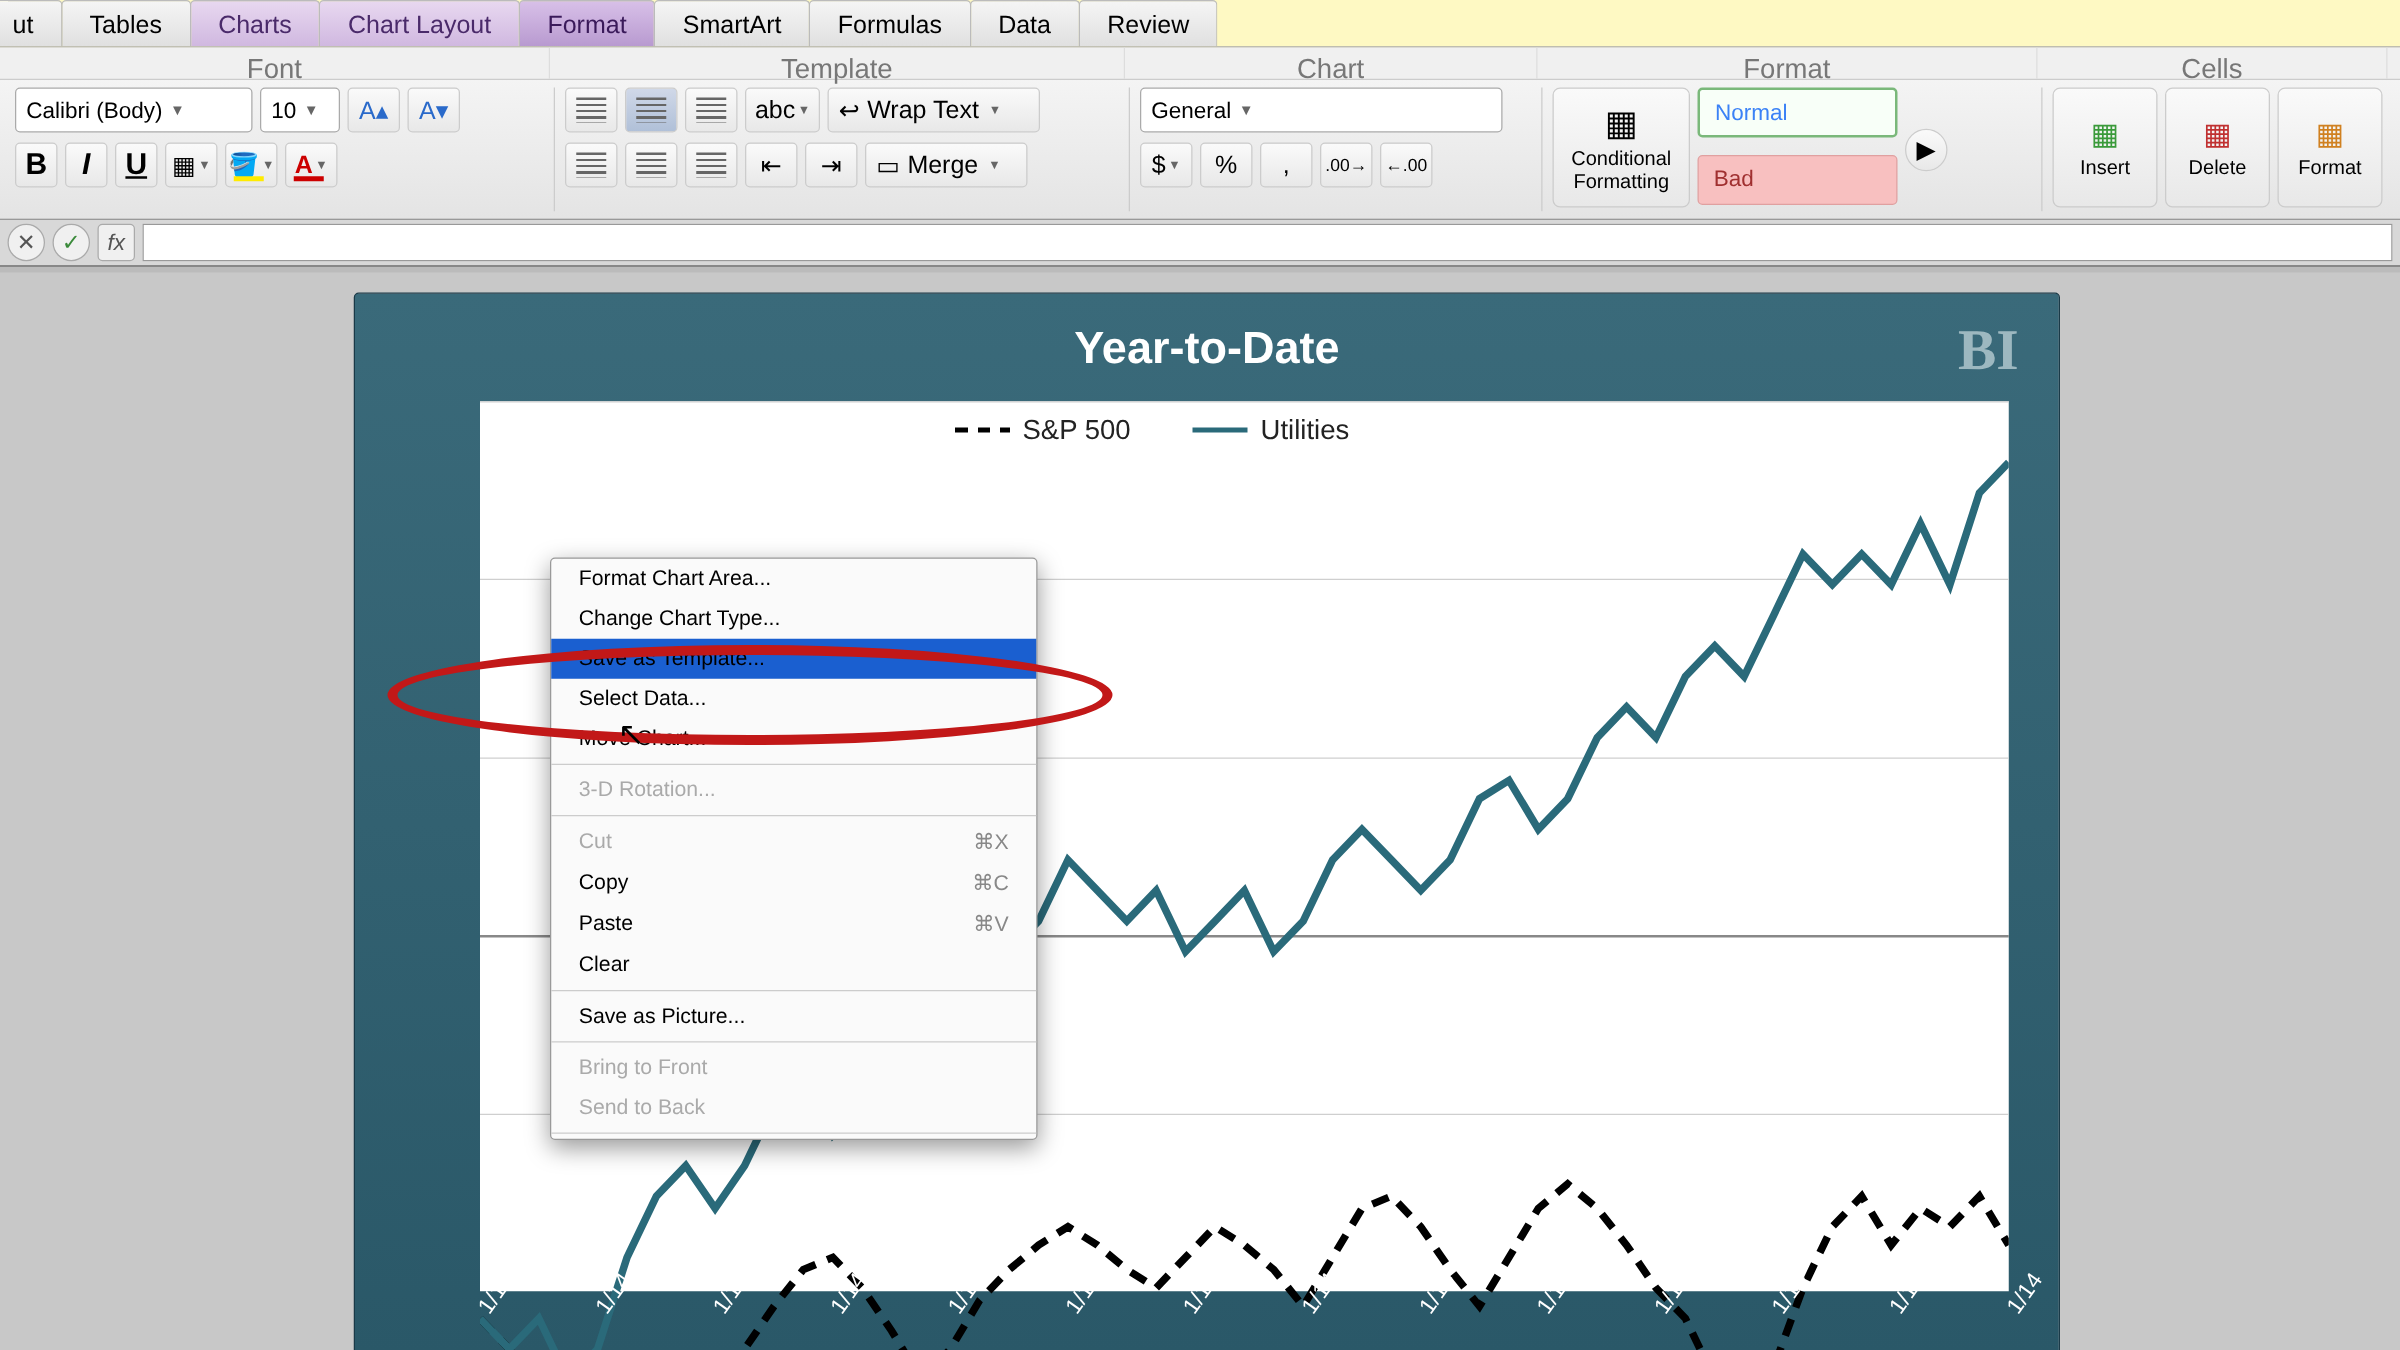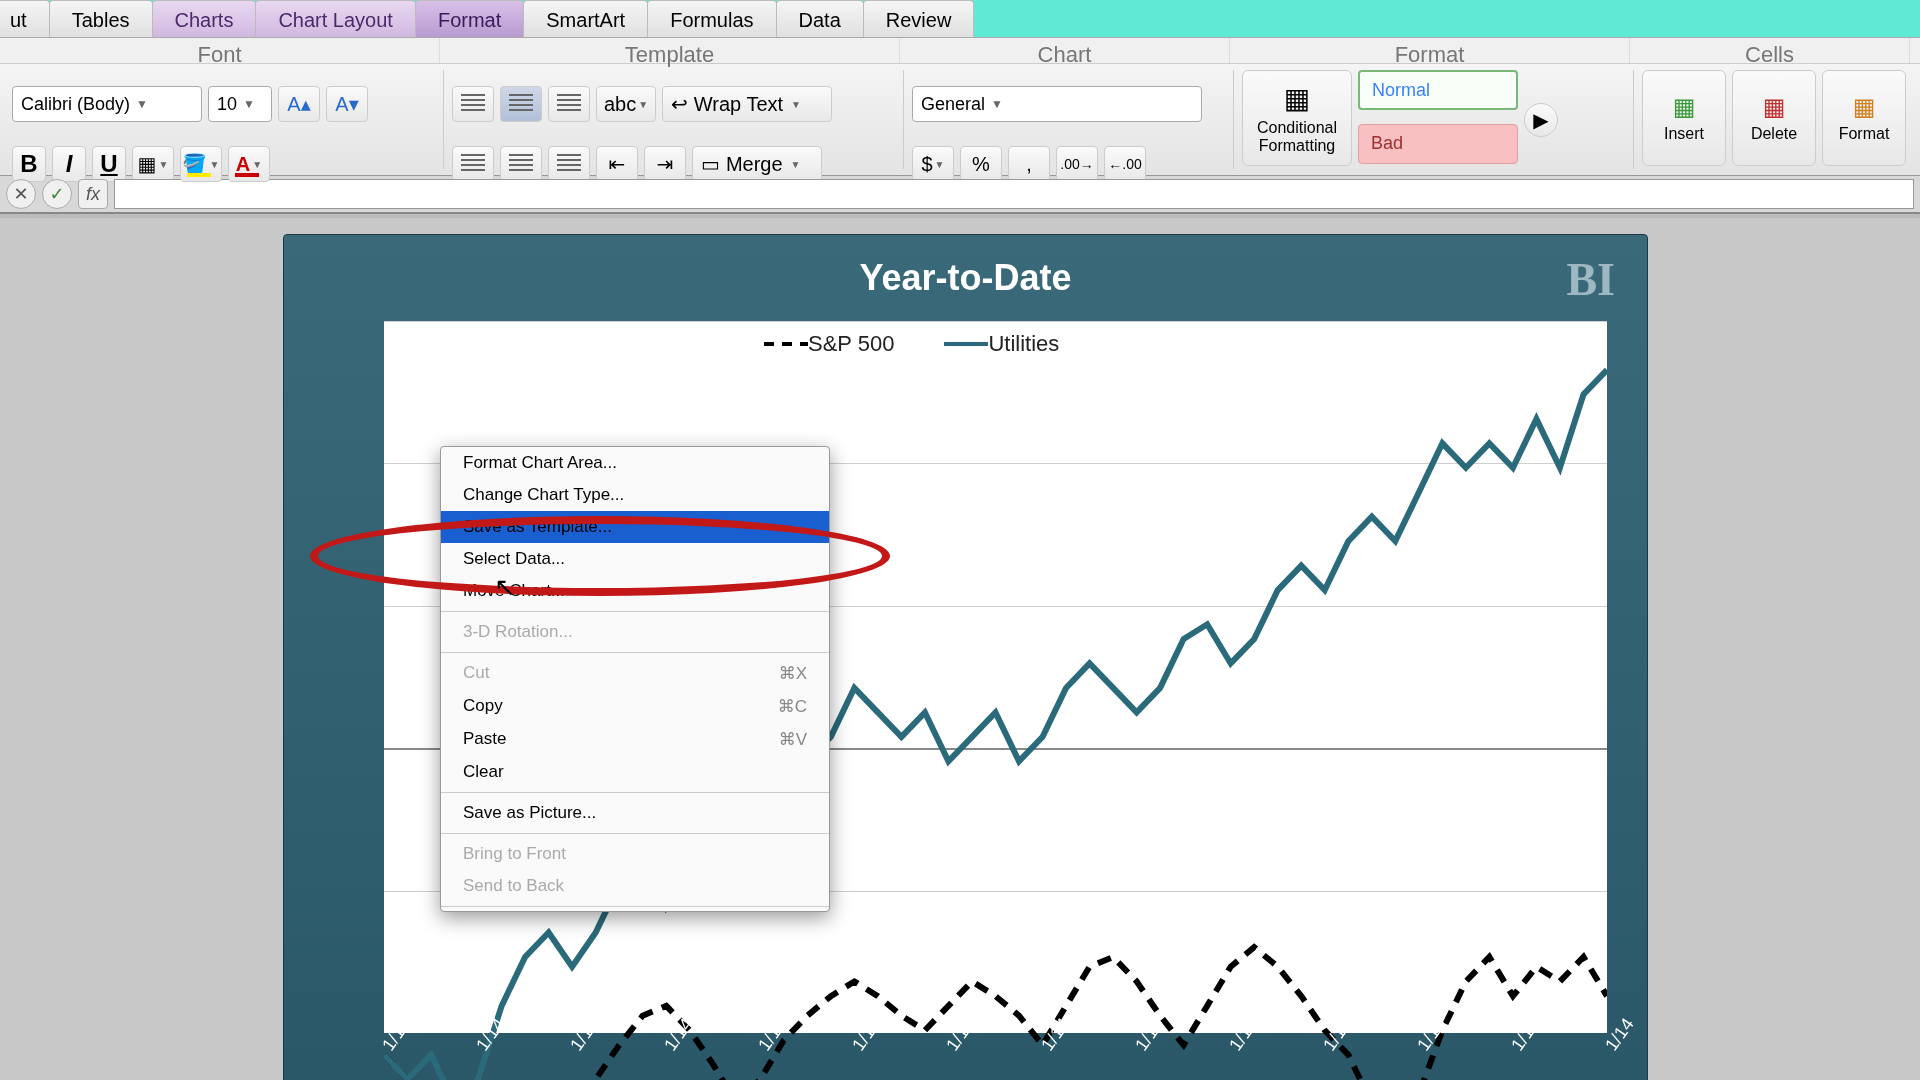--- a/index.html
+++ b/index.html
@@ -1,40 +1,40 @@
 <!DOCTYPE html>
 <html><head>
 <meta charset="utf-8">
 <style>
 * { margin: 0; padding: 0; box-sizing: border-box; font-family: "Lucida Grande", Arial, sans-serif; }
 body { background: #c8c8c8; overflow: hidden; width: 1920px; height: 1080px; }
 
 
-.ribbon-tabs { display: flex; background: #5eead4; height: 38px; border-bottom: 1px solid #aaa; }
+.ribbon-tabs { display: flex; background: #fef9c3; height: 38px; border-bottom: 1px solid #aaa; }
 .ribbon-tab { padding: 8px 22px; font-size: 20px; border: 1px solid #bbb; border-bottom: none; background: linear-gradient(#f5f5f5,#e0e0e0); border-radius: 4px 4px 0 0; margin-left: -1px; cursor: default; }
 .ribbon-tab.chart-tab { background: linear-gradient(#e8d8f0,#d0b8e0); color: #4a2a6a; }
 .ribbon-tab.active { background: linear-gradient(#d8c0e8,#b89ad0); color: #3a1a5a; font-weight: 500; }
 .ribbon-tab.first { border-radius: 0 4px 0 0; padding-left: 10px; }
 
 
 .group-labels { display: flex; background: #f0f0f0; border-bottom: 1px solid #ccc; height: 26px; font-size: 22px; color: #777; }
 .group-label { flex: 0 0 auto; text-align: center; padding-top: 4px; border-right: 1px solid #ddd; }
 
 
 .ribbon-body { display: flex; background: linear-gradient(#f4f4f4,#e4e4e4); padding: 6px 4px; height: 112px; border-bottom: 1px solid #999; }
 .rb-group { display: flex; gap: 6px; align-items: flex-start; border-right: 1px solid #ccc; padding: 0 8px; }
 .dropdown { display:flex; align-items:center; background:#fff; border:1px solid #aaa; border-radius:4px; height:36px; padding:0 8px; font-size:18px; }
 .dropdown .caret { margin-left:6px; font-size:12px; color:#666; }
 .btn { display:inline-flex; align-items:center; justify-content:center; width:42px; height:36px; border:1px solid #ccc; border-radius:4px; background:linear-gradient(#fafafa,#e8e8e8); font-size:20px; }
 .big-btn { display:flex; flex-direction:column; align-items:center; justify-content:center; width:110px; height:96px; border:1px solid #ccc; border-radius:6px; background:linear-gradient(#fafafa,#e8e8e8); font-size:16px; text-align:center; gap:4px; }
 .style-box { width:160px; height:40px; border-radius:4px; padding:8px 12px; font-size:18px; }
 .style-normal { border:2px solid #7ab87a; color:#3b82f6; background:#f8fff8; }
 .style-bad { background:#f8c0c0; color:#a03030; border:1px solid #e0a0a0; margin-top:6px; }
 .font-col { display:flex; flex-direction:column; gap:8px; }
-.font-row { display:flex; gap:6px; align-items:center;margin-top:16px; }
+.font-row { display:flex; gap:6px; align-items:center; }
 .biU { font-size:24px; font-weight:bold; width:34px; text-align:center; }
 .ital { font-style:italic; }
 .und { text-decoration:underline; }
 
 
 .formula-bar { display:flex; align-items:center; background:#d8d8d8; height:38px; padding:0 6px; gap:6px; border-bottom:2px solid #888; }
 .fb-btn { width:30px; height:30px; border:1px solid #aaa; border-radius:50%; background:#f0f0f0; display:flex; align-items:center; justify-content:center; font-size:18px; color:#555; }
 .fb-field { flex:1; background:#fff; height:30px; border:1px solid #999; }
 
 
@@ -43,21 +43,21 @@
 .chart-title { color:#fff; font-size:36px; font-weight:600; position:absolute; left:50%; transform:translateX(-50%); top:22px; }
 .bi-logo { position:absolute; right:32px; top:18px; color:#9db8c0; font-family:Georgia,serif; font-size:46px; font-weight:600; }
 .plot { position:absolute; left:100px; top:86px; right:40px; bottom:50px; background:#fff; }
 .y-axis { position:absolute; left:18px; top:86px; bottom:50px; width:78px; }
 .y-tick { position:absolute; right:0; color:#fff; font-size:20px; transform:translateY(-50%); }
 .x-axis { position:absolute; left:100px; right:40px; bottom:8px; height:40px; }
 .x-tick { position:absolute; color:#fff; font-size:18px; transform:rotate(-55deg) translate(-10px,0); transform-origin: left top; }
 .gridline { position:absolute; left:0; right:0; height:1px; background:#cfcfcf; }
 .zeroline { background:#888; height:2px; }
 .legend { position:absolute; left:380px; top:10px; display:flex; gap:50px; font-size:22px; color:#222; align-items:center; }
-.leg-item { display:flex; align-items:center; }
+.leg-item { display:flex; align-items:center; gap:10px; }
 .leg-line { width:44px; height:4px; }
 .leg-solid { background:#2a6a7a; }
 .leg-dash { background:repeating-linear-gradient(90deg,#000 0 10px, transparent 10px 18px); height:4px; }
 
 
 .ctx-menu { position:absolute; left:424px; top:232px; width:390px; background:#fafafa; border:1px solid #999; border-radius:4px; box-shadow:0 6px 20px rgba(0,0,0,0.4); font-size:17px; z-index:50;margin-left:16px; }
 .ctx-item { padding:6px 22px; display:flex; justify-content:space-between; cursor:default; }
 .ctx-item.highlight { background:#1a5fd0; color:#000000; }
 .ctx-item.disabled { color:#aaa; }
 .ctx-sep { height:1px; background:#ccc; margin:4px 0; }

